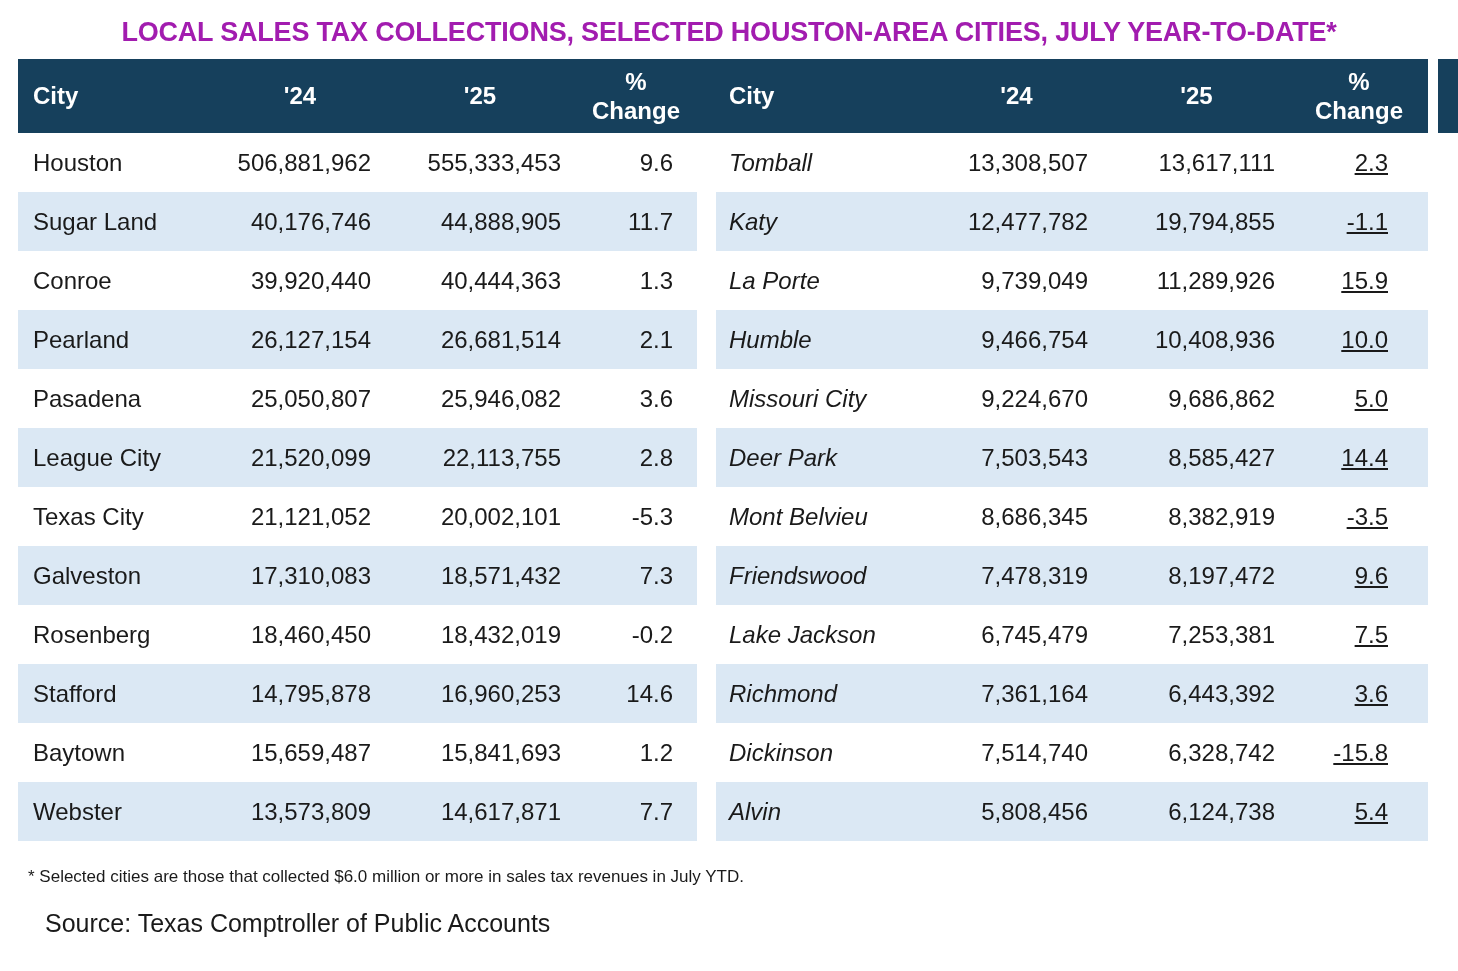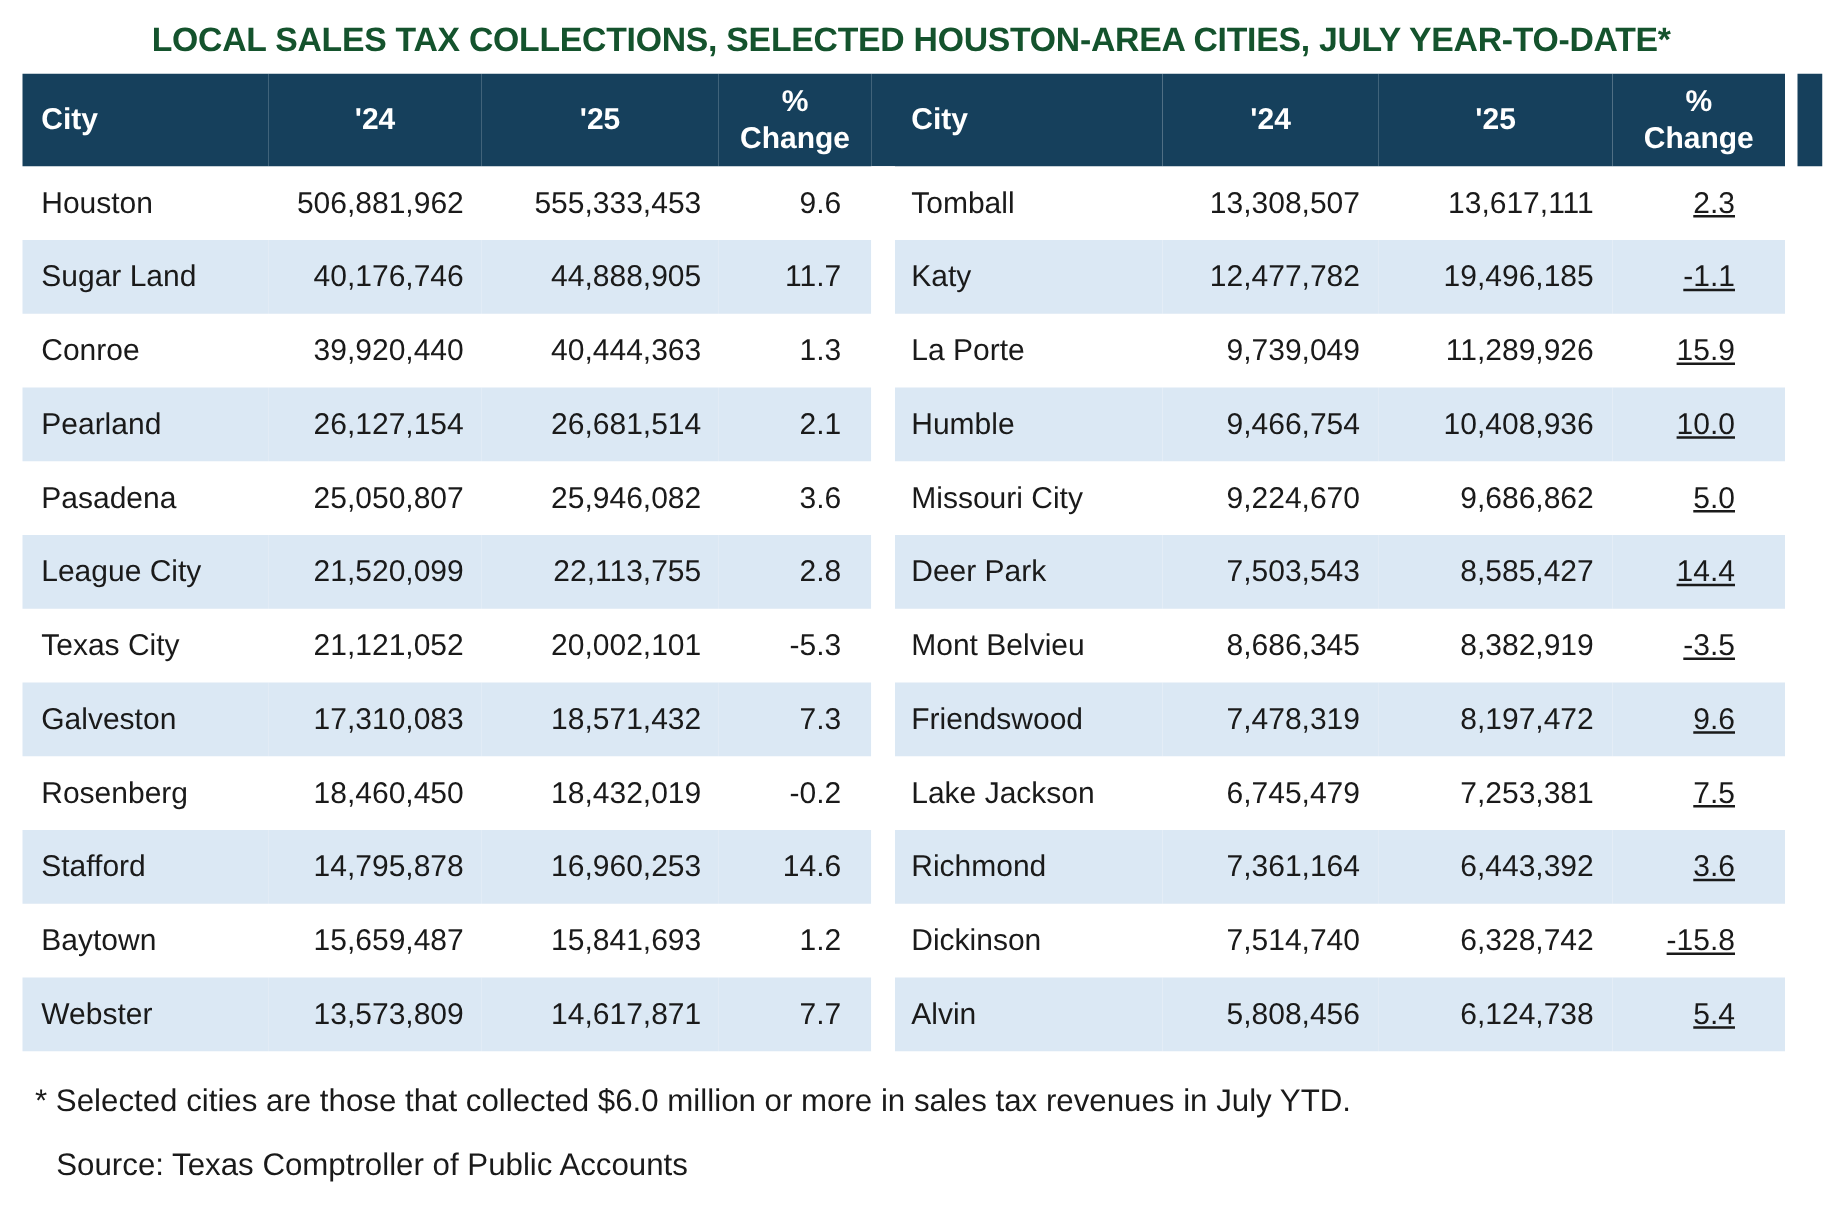--- a/index.html
+++ b/index.html
@@ -13,21 +13,21 @@
     width:1458px; height:971px; overflow:hidden;
     font-family:"Liberation Sans", sans-serif;
     color:var(--text);
   }
   .title{
     padding:17px 60px 11px 60px;
     text-align:center;
     font-size:27px;
     font-weight:700;
     letter-spacing:-0.2px;
-    color:#14532d;
+    color:#a21caf;
     line-height:1.15;
     white-space:nowrap;
   }
   .tables{
     position:relative;
     margin-left:18px;
     width:1410px;
     display:flex;
     align-items:flex-start;
   }
@@ -58,37 +58,37 @@
   .t-right .th-city{padding-left:13px;}
   thead th .wrap{display:inline-block; max-width:100px;}
   tbody td{
     font-size:24px;
     height:59px;
     vertical-align:middle;
     white-space:nowrap;
   }
   tbody tr:nth-child(even){background:var(--row-alt);}
   .t-left .cell-city{padding-left:15px;}
-  .t-right .cell-city{padding-left:13px;}
+  .t-right .cell-city{padding-left:13px;font-style:italic;}
   .cell-y24,.cell-y25,.cell-pct{text-align:right;}
   .t-left .cell-y24{padding-right:14px;}
   .t-left .cell-y25{padding-right:14px;}
   .t-left .cell-pct{padding-right:24px;}
   .t-right .cell-y24{padding-right:15px;}
   .t-right .cell-y25{padding-right:15px;}
   .t-right .cell-pct{padding-right:40px;text-decoration:underline;}
   .header-sliver{
     position:absolute;
     top:0; left:1420px;
     width:20px; height:74px;
     background:var(--header-bg);
   }
   .footnote{
     margin:26px 0 0 28px;
-    font-size:25px;
+    font-size:17px;
   }
   .source{
     margin:22px 0 0 45px;
     font-size:25px;
   }
 </style>
 </head>
 <body>
 
 <div class="title">LOCAL SALES TAX COLLECTIONS, SELECTED HOUSTON-AREA CITIES, JULY YEAR-TO-DATE*</div>
@@ -208,21 +208,21 @@
     <tbody id="right-tbody">
         <tr>
           <td class="cell-city">Tomball</td>
           <td class="cell-y24">13,308,507</td>
           <td class="cell-y25">13,617,111</td>
           <td class="cell-pct">2.3</td>
         </tr>
         <tr>
           <td class="cell-city">Katy</td>
           <td class="cell-y24">12,477,782</td>
-          <td class="cell-y25">19,496,185</td>
+          <td class="cell-y25">19,794,855</td>
           <td class="cell-pct">-1.1</td>
         </tr>
         <tr>
           <td class="cell-city">La Porte</td>
           <td class="cell-y24">9,739,049</td>
           <td class="cell-y25">11,289,926</td>
           <td class="cell-pct">15.9</td>
         </tr>
         <tr>
           <td class="cell-city">Humble</td>

